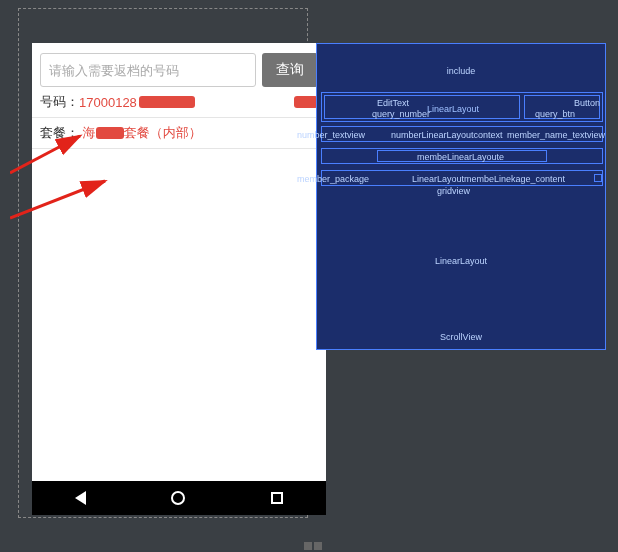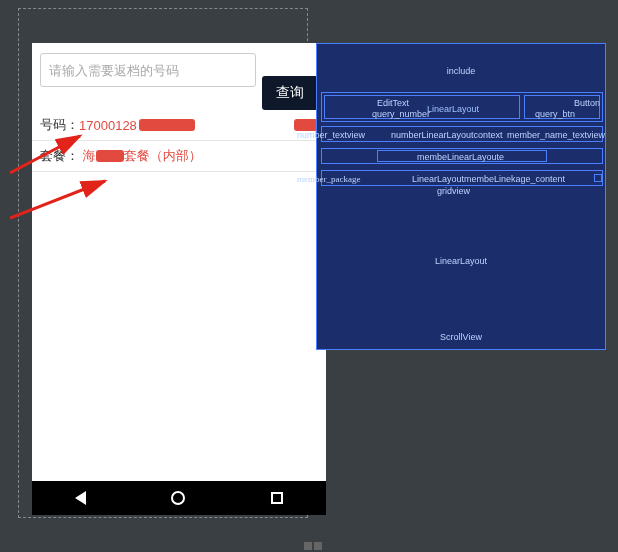--- a/index.html
+++ b/index.html
@@ -7,21 +7,21 @@
 
 .canvas-area { position: absolute; top: 8px; left: 10px; width: 600px; height: 530px; }
 
 .dashed-frame { position: absolute; top: 0; left: 8px; width: 290px; height: 510px; border: 1px dashed #888; }
 
 .phone-preview { position: absolute; top: 35px; left: 22px; width: 294px; height: 472px; background: #fff; }
 .phone-content { position: relative; width: 100%; height: 438px; }
 .search-row { display: flex; gap: 0; padding: 10px 8px 0 8px; align-items: stretch; }
 .search-input { flex: 1; height: 34px; border: 1px solid #ccc; border-radius: 3px; padding: 0 8px; font-size: 13px; color: #999; background: #fff; }
 .search-input::placeholder { color: #aaa; }
-.query-btn { width: 56px; height: 34px; margin-left: 6px; background: #0f172a; color: #fff; border: none; border-radius: 3px; font-size: 14px; cursor: pointer; margin-top: 23px; }
+.query-btn { width: 56px; height: 34px; margin-left: 6px; background: #737373; color: #fff; border: none; border-radius: 3px; font-size: 14px; cursor: pointer; }
 
 .info-row { padding: 6px 8px; font-size: 13px; color: #333; border-bottom: 1px solid #e5e5e5; display: flex; align-items: center; position: relative; }
 .red-val { color: #e24a40; }
 .balance-row { justify-content: flex-end; }
 .balance-text { color: #e24a40; font-size: 14px; }
 .redact { background: #e24a40; display: inline-block; height: 12px; border-radius: 3px; }
 .redact-1 { width: 56px; margin-left: 2px; }
 .redact-right { width: 24px; position: absolute; right: 8px; }
 .redact-pkg { width: 28px; }
 
@@ -113,21 +113,21 @@
     <div class="wf-box" style="top:82px; left:4px; width:282px; height:16px;"></div>
     <div class="wf-label" style="top:86px; left:-20px;">number_textview</div>
     <div class="wf-label" style="top:86px; left:74px;">numberLinearLayoutcontext</div>
     <div class="wf-label" style="top:86px; left:190px;">member_name_textview</div>
 
     <div class="wf-box" style="top:104px; left:4px; width:282px; height:16px;"></div>
     <div class="wf-box" style="top:106px; left:60px; width:170px; height:12px;"></div>
     <div class="wf-label" style="top:108px; left:100px;">membeLinearLayoute</div>
 
     <div class="wf-box" style="top:126px; left:4px; width:282px; height:16px;"></div>
-    <div class="wf-label" style="top:130px; left:-20px;font-family:Liberation Serif, serif;">member_package</div>
+    <div class="wf-label" style="top:130px; left:-20px;">member_package</div>
     <div class="wf-label" style="top:130px; left:95px;">LinearLayoutmembeLinekage_content</div>
     <div class="wf-small-sq" style="top:130px; right:3px;"></div>
     <div class="wf-label" style="top:142px; left:120px;">gridview</div>
 
     <div class="wf-label" style="top:212px; left:0; width:100%;">LinearLayout</div>
     <div class="wf-label" style="top:288px; left:0; width:100%;">ScrollView</div>
   </div>
 
   <div class="resize-handle rh1"></div>
   <div class="resize-handle rh2"></div>

